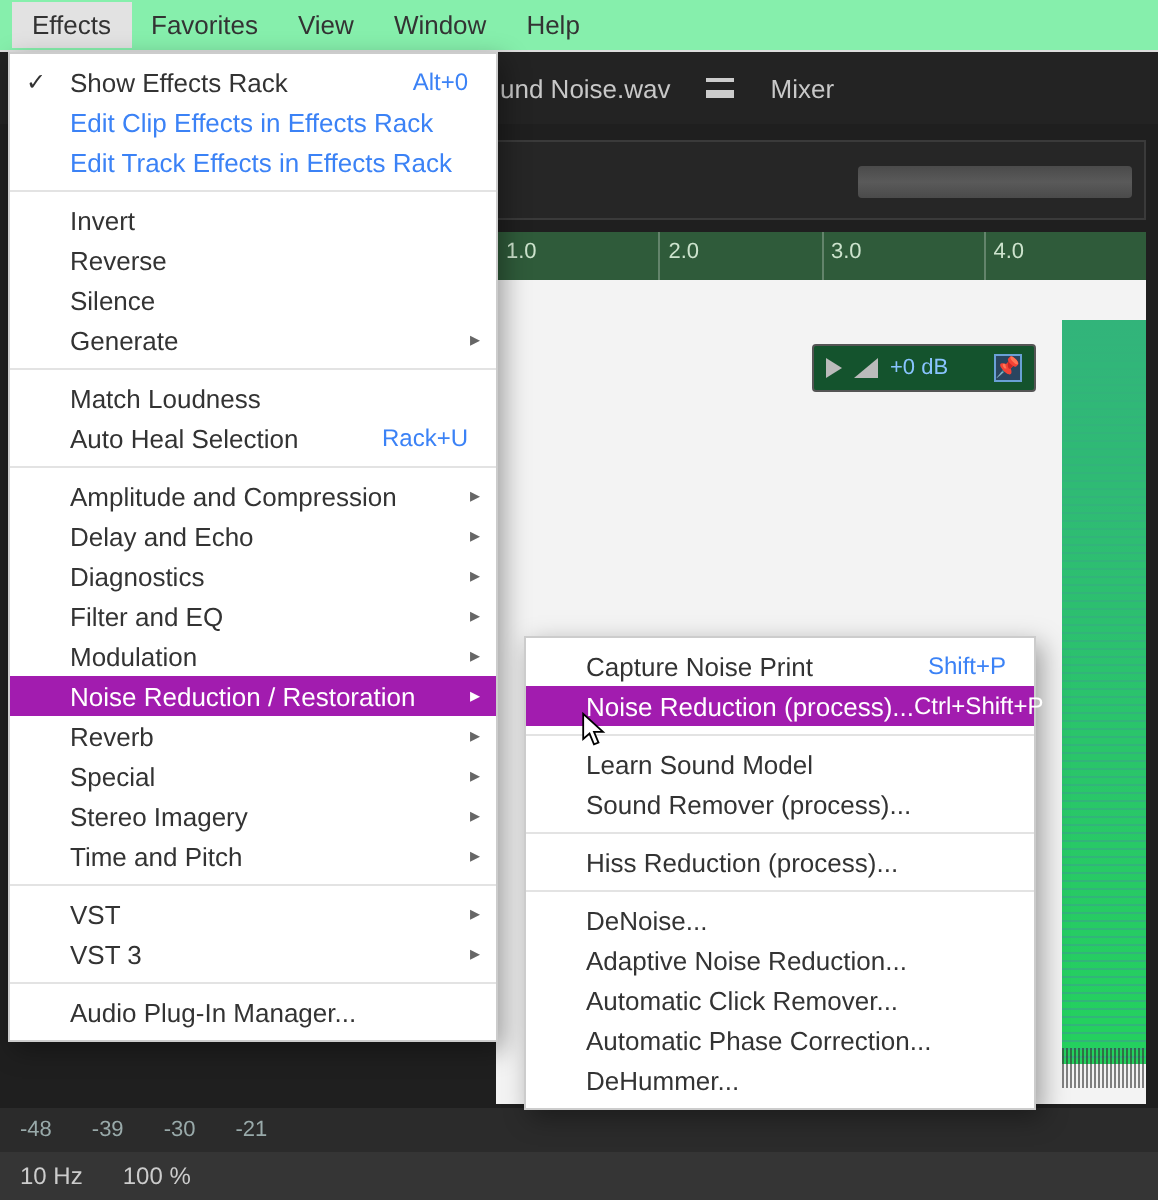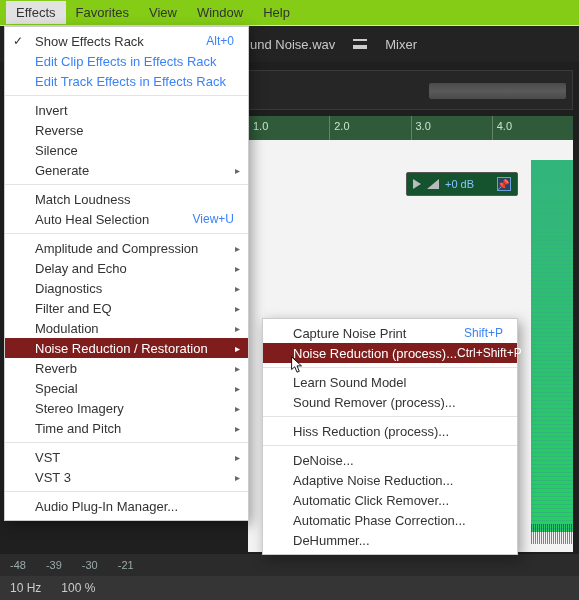--- a/index.html
+++ b/index.html
@@ -16,21 +16,21 @@
   .app-bg {
     position: absolute;
     inset: 0;
     background: #2d2d2d;
   }
   
   .menubar {
     position: absolute;
     top: 0; left: 0; right: 0;
     height: 26px;
-    background: #84cc16;
+    background: #86efac;
     display: flex;
     align-items: center;
     padding: 0 6px;
     color: #333;
     z-index: 50;
     border-bottom: 1px solid #ddd;
   }
   .menubar .item {
     padding: 4px 10px;
     cursor: default;
@@ -203,21 +203,21 @@
     position: relative;
     white-space: nowrap;
   }
   .menu .row .shortcut {
     margin-left: auto;
     color: #3b82f6;
     font-size: 12px;
   }
   .menu .row.disabled { color: #3b82f6; }
   .menu .row.highlight {
-    background: #7f1d1d;
+    background: #a21caf;
     color: #fff;
   }
   .menu .row.highlight .shortcut { color: #fff; }
   .menu .sep {
     height: 1px;
     background: #e3e3e3;
     margin: 4px 0;
   }
   .menu .row.has-sub::after {
     content: "▸";
@@ -323,21 +323,21 @@
     </div>
   <div class="row has-sub">
       <span>Generate</span>
     </div>
   <div class="sep"></div>
   <div class="row">
       <span>Match Loudness</span>
     </div>
   <div class="row">
     <span>Auto Heal Selection</span>
-    <span class="shortcut">View+U</span>
+    <span class="shortcut">Rack+U</span>
   </div>
   <div class="sep"></div>
   <div class="row has-sub">
       <span>Amplitude and Compression</span>
     </div>
   <div class="row has-sub">
       <span>Delay and Echo</span>
     </div>
   <div class="row has-sub">
       <span>Diagnostics</span>

